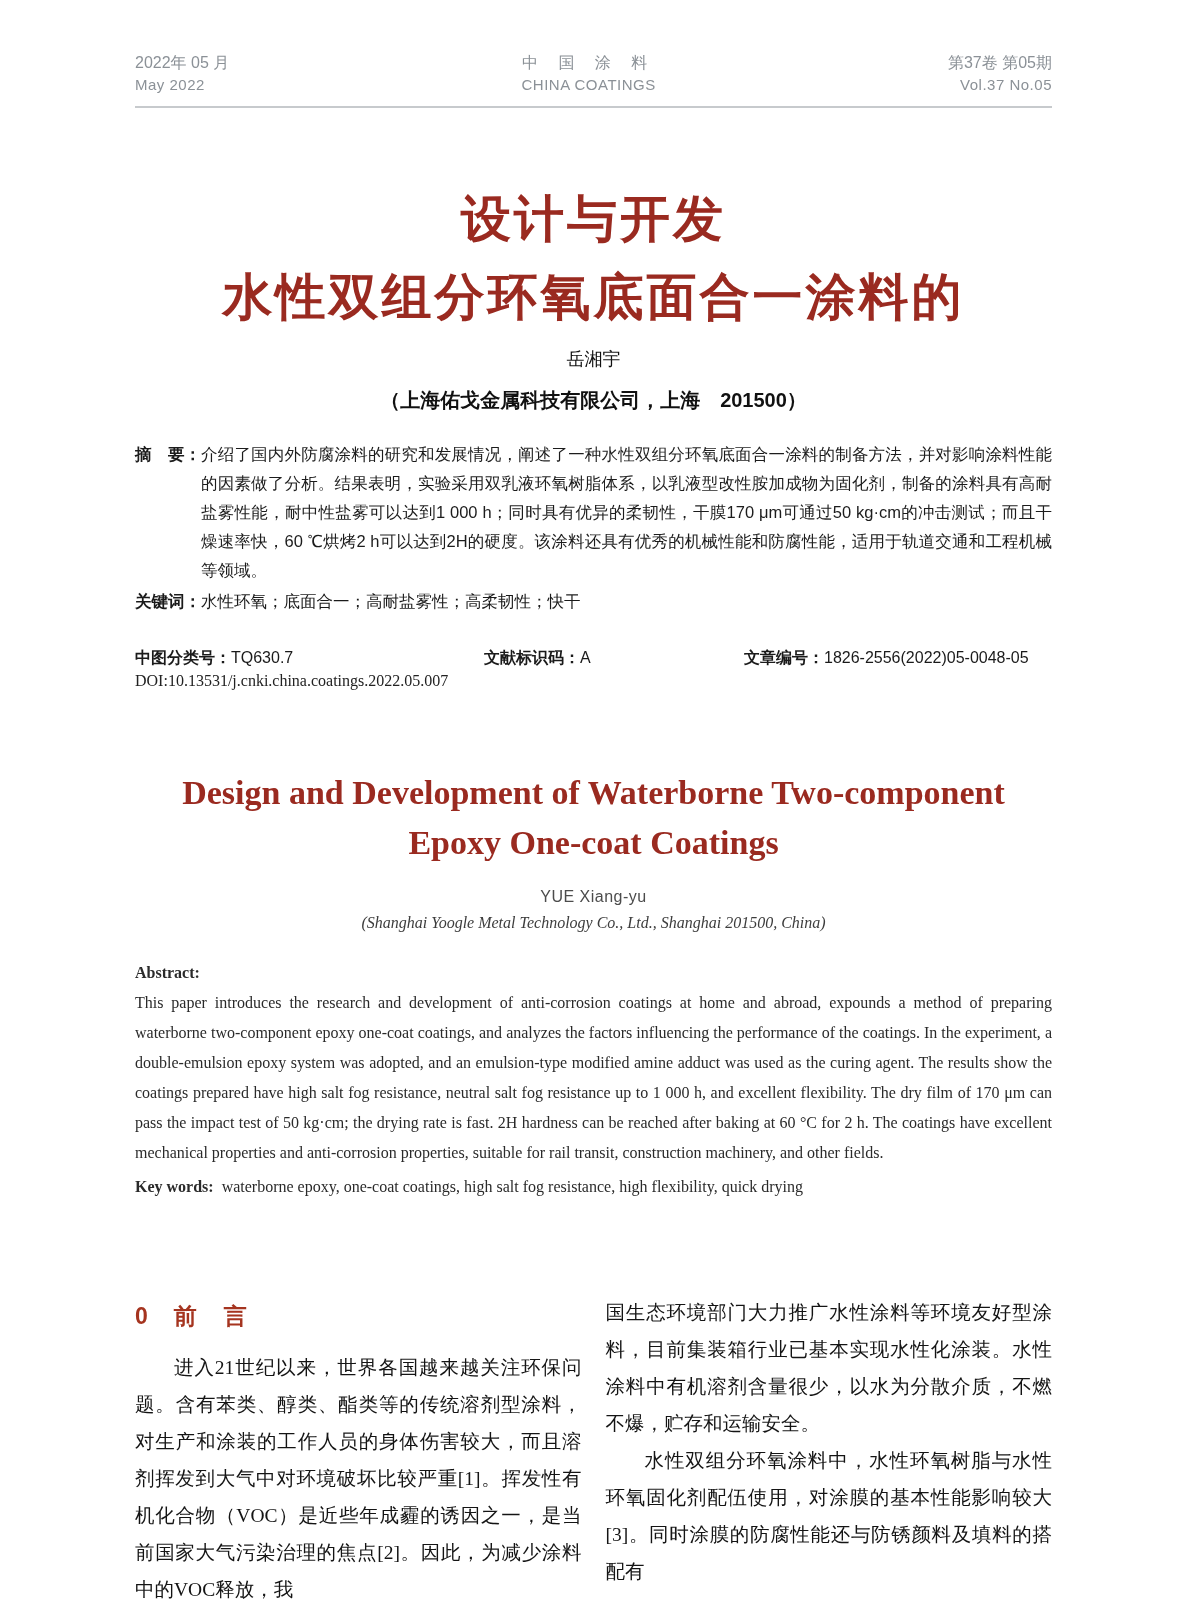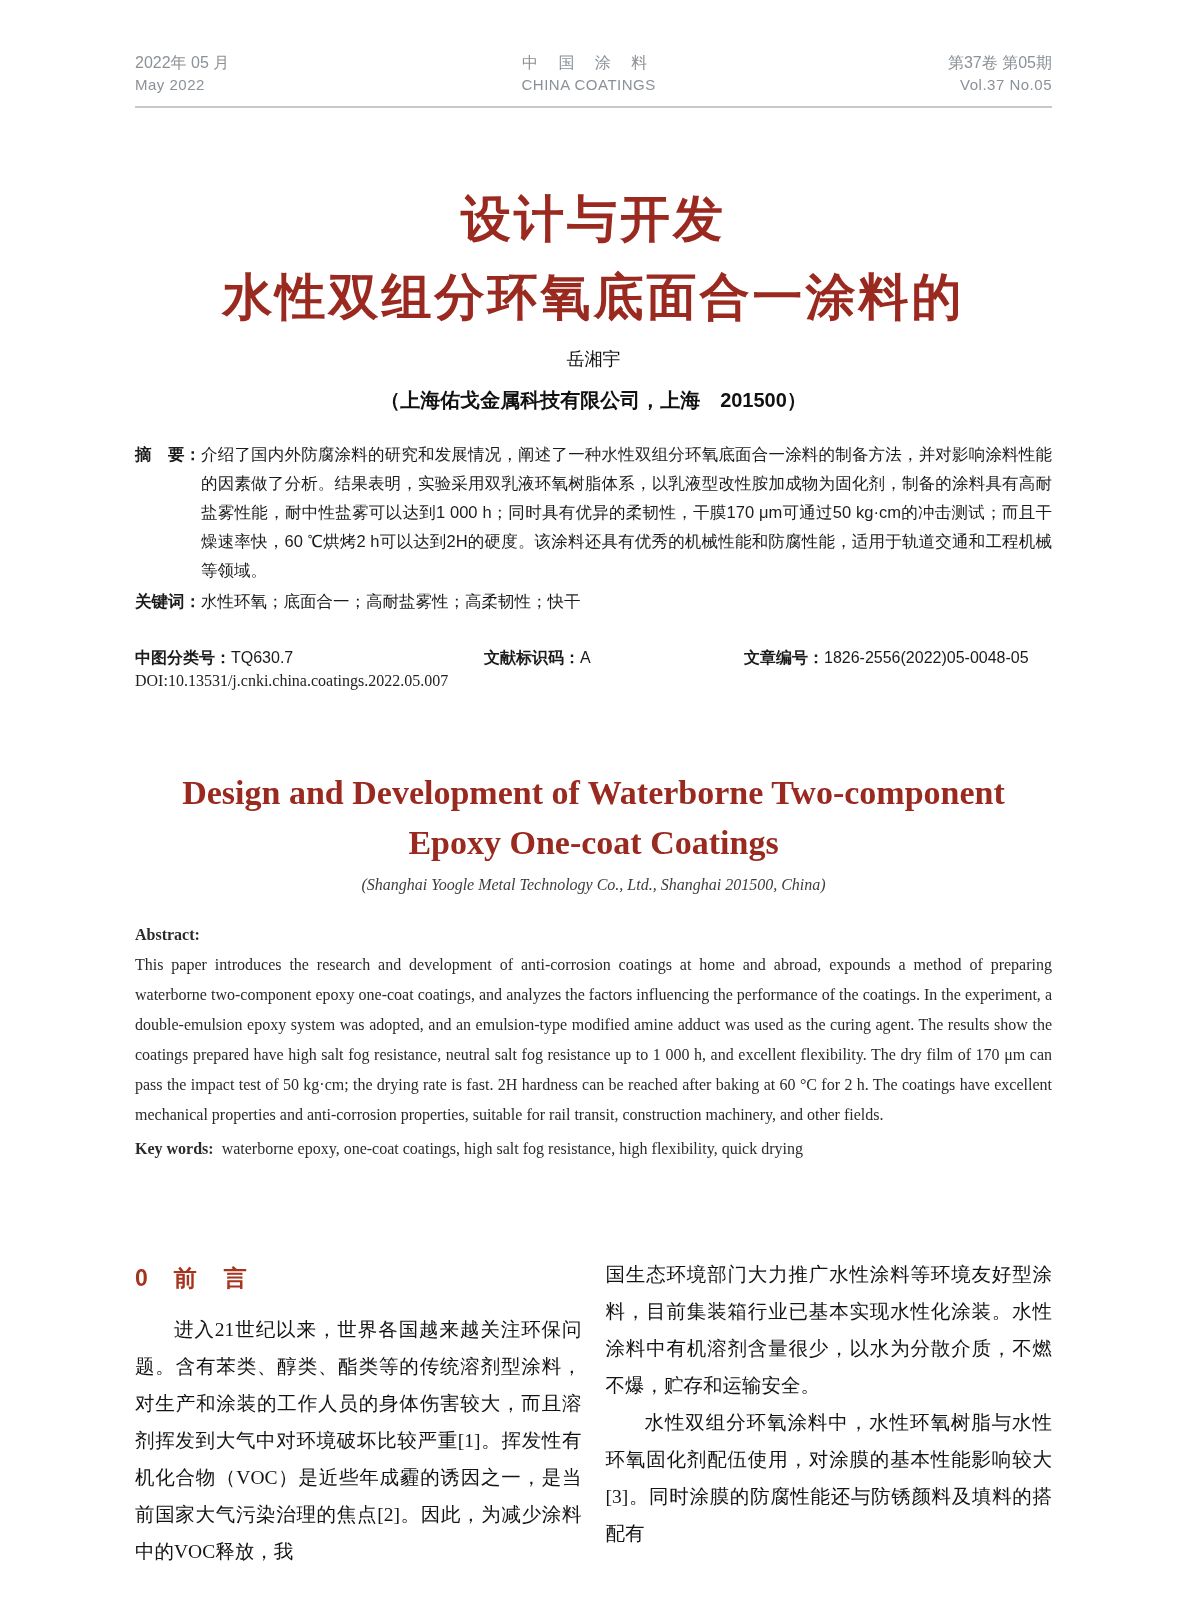--- a/index.html
+++ b/index.html
@@ -119,20 +119,21 @@
     <span class="meta-item meta-id">
       <span class="label">文章编号：</span><span>1826-2556(2022)05-0048-05</span>
     </span>
   </div>
   <div class="doi-line">DOI:10.13531/j.cnki.china.coatings.2022.05.007</div>
 
   <h2 class="title-en">
     <div>Design and Development of Waterborne Two-component</div>
     <div>Epoxy One-coat Coatings</div>
   </h2>
+  <div class="author-en">YUE Xiang-yu</div>
   <div class="affil-en">(Shanghai Yoogle Metal Technology Co., Ltd., Shanghai 201500, China)</div>
 
   <div class="abs-en">
     <span class="label">Abstract:</span>
     <span class="text">This paper introduces the research and development of anti-corrosion coatings at home and abroad, expounds a method of preparing waterborne two-component epoxy one-coat coatings, and analyzes the factors influencing the performance of the coatings. In the experiment, a double-emulsion epoxy system was adopted, and an emulsion-type modified amine adduct was used as the curing agent. The results show the coatings prepared have high salt fog resistance, neutral salt fog resistance up to 1 000 h, and excellent flexibility. The dry film of 170 μm can pass the impact test of 50 kg·cm; the drying rate is fast. 2H hardness can be reached after baking at 60 °C for 2 h. The coatings have excellent mechanical properties and anti-corrosion properties, suitable for rail transit, construction machinery, and other fields.</span>
   </div>
   <div class="kw-en">
     <span class="label">Key words:</span>
     <span class="text">waterborne epoxy, one-coat coatings, high salt fog resistance, high flexibility, quick drying</span>
   </div>

